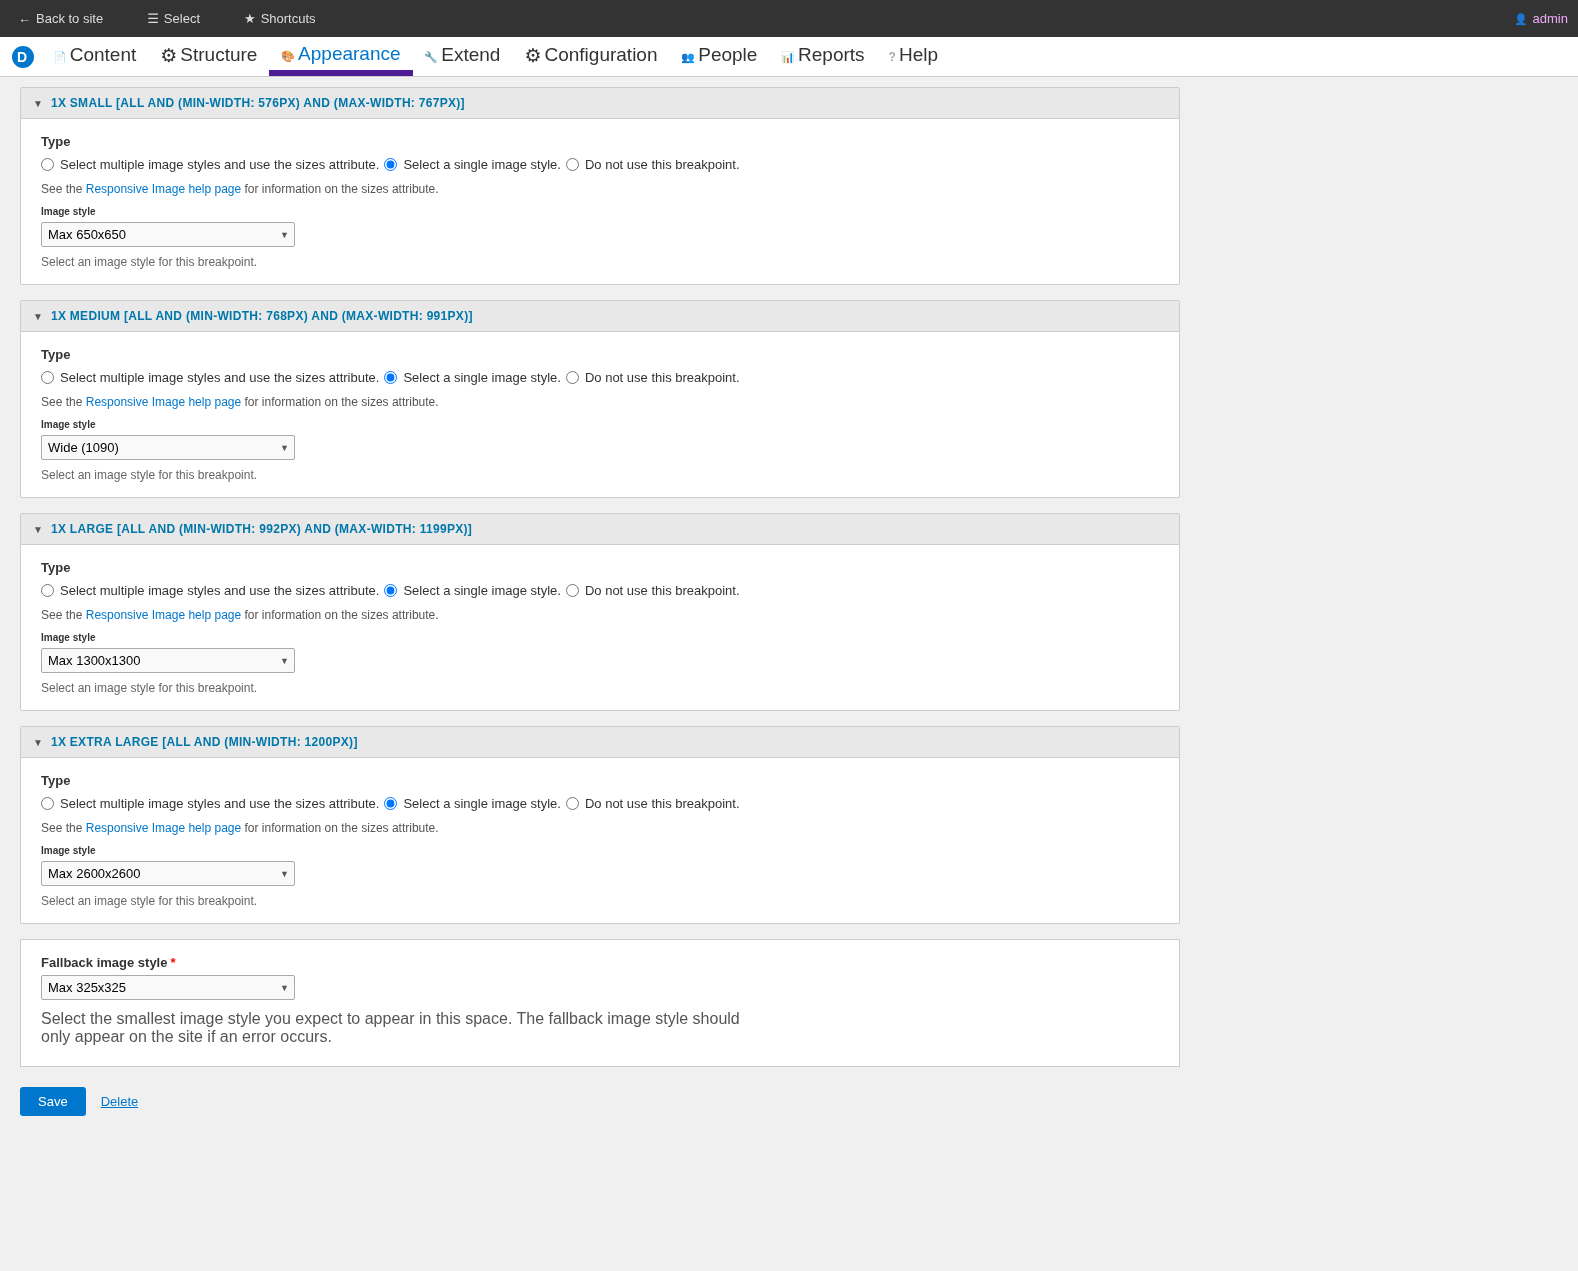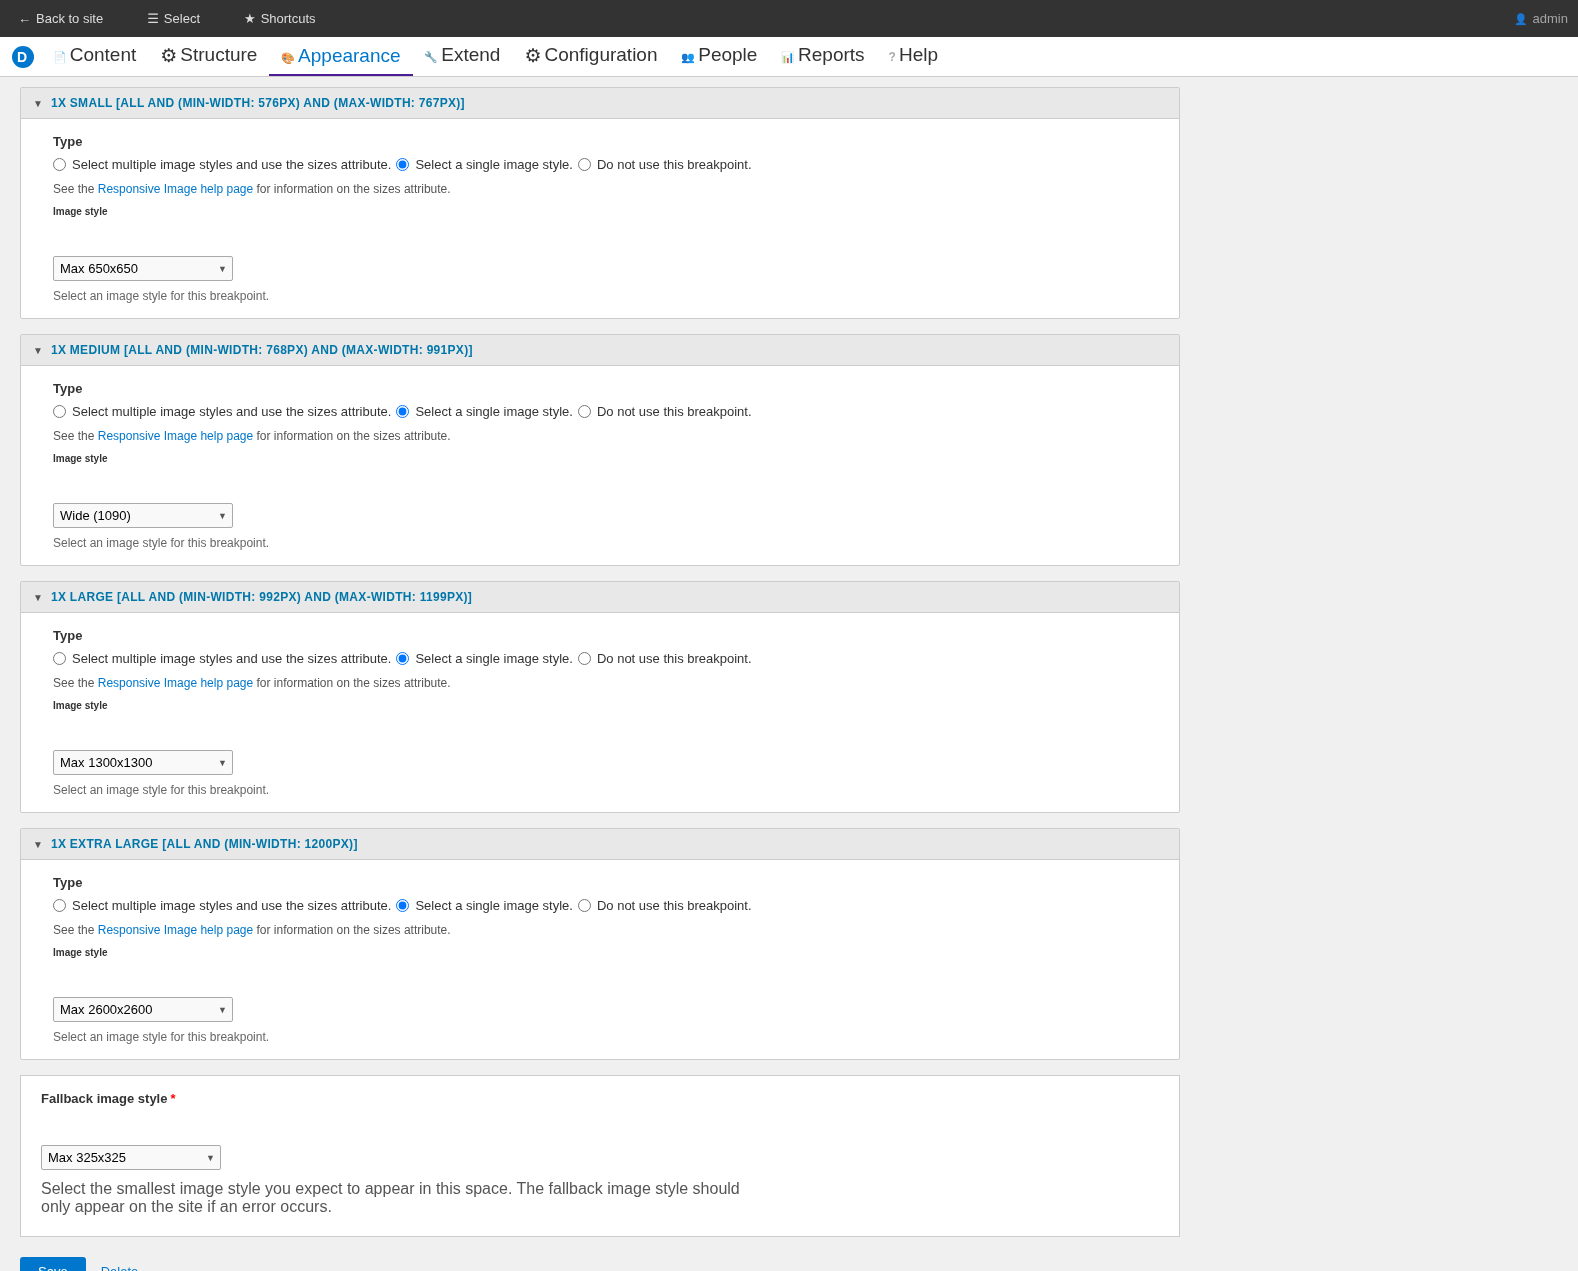--- a/index.html
+++ b/index.html
@@ -24,21 +24,21 @@
       cursor: pointer;
       padding: 0 8px;
       height: 100%;
     }
     .top-bar-right {
       margin-left: auto;
       display: flex;
       align-items: center;
       gap: 5px;
       font-size: 13px;
-      color: #a3a3a3;
+      color: #f0abfc;
     }
 
     
     .nav-bar {
       display: flex;
       align-items: center;
       background: #fff;
       border-bottom: 1px solid #ccc;
       height: 40px;
       padding: 0 5px;
@@ -54,21 +54,21 @@
       display: flex;
       align-items: center;
       gap: 3px;
       padding: 0 12px;
       height: 100%;
       font-size: 19px;
       color: #333;
       cursor: pointer;
       border-bottom: 3px solid transparent;
     }
-    .nav-item.active { border-bottom: 2px solid #4c1d95; color: #0077cc; }
+    .nav-item.active { border-bottom: 6px solid #4c1d95; color: #0077cc; }
 
     
     .main-content {
       padding: 10px 20px 20px 20px;
       max-width: 1200px;
     }
 
     
     .section-panel {
       background: #fff;
@@ -89,21 +89,21 @@
       font-size: 10px;
       color: #555;
     }
     .section-title {
       font-size: 12px;
       font-weight: bold;
       color: #0077aa;
       letter-spacing: 0.3px;
     }
     .section-body {
-      padding: 15px 32px;
+      padding: 15px 20px;
     }
 
     
     .field-label {
       font-size: 13px;
       font-weight: bold;
       margin-bottom: 8px;
       color: #333;
     }
     .radio-group {
@@ -129,23 +129,22 @@
     }
 
     .image-style-label {
       font-size: 10px;
       font-weight: bold;
       margin-bottom: 5px;
     }
     .select-wrapper {
       position: relative;
       display: inline-block;
-      width: 180px;
+      width: 254px;
       margin-bottom: 5px;
-      margin-top: 34px;
     }
     .select-wrapper select {
       width: 100%;
       padding: 4px 24px 4px 6px;
       font-size: 13px;
       border: 1px solid #aaa;
       background: #f9f9f9;
       appearance: none;
       cursor: pointer;
       border-radius: 2px;

